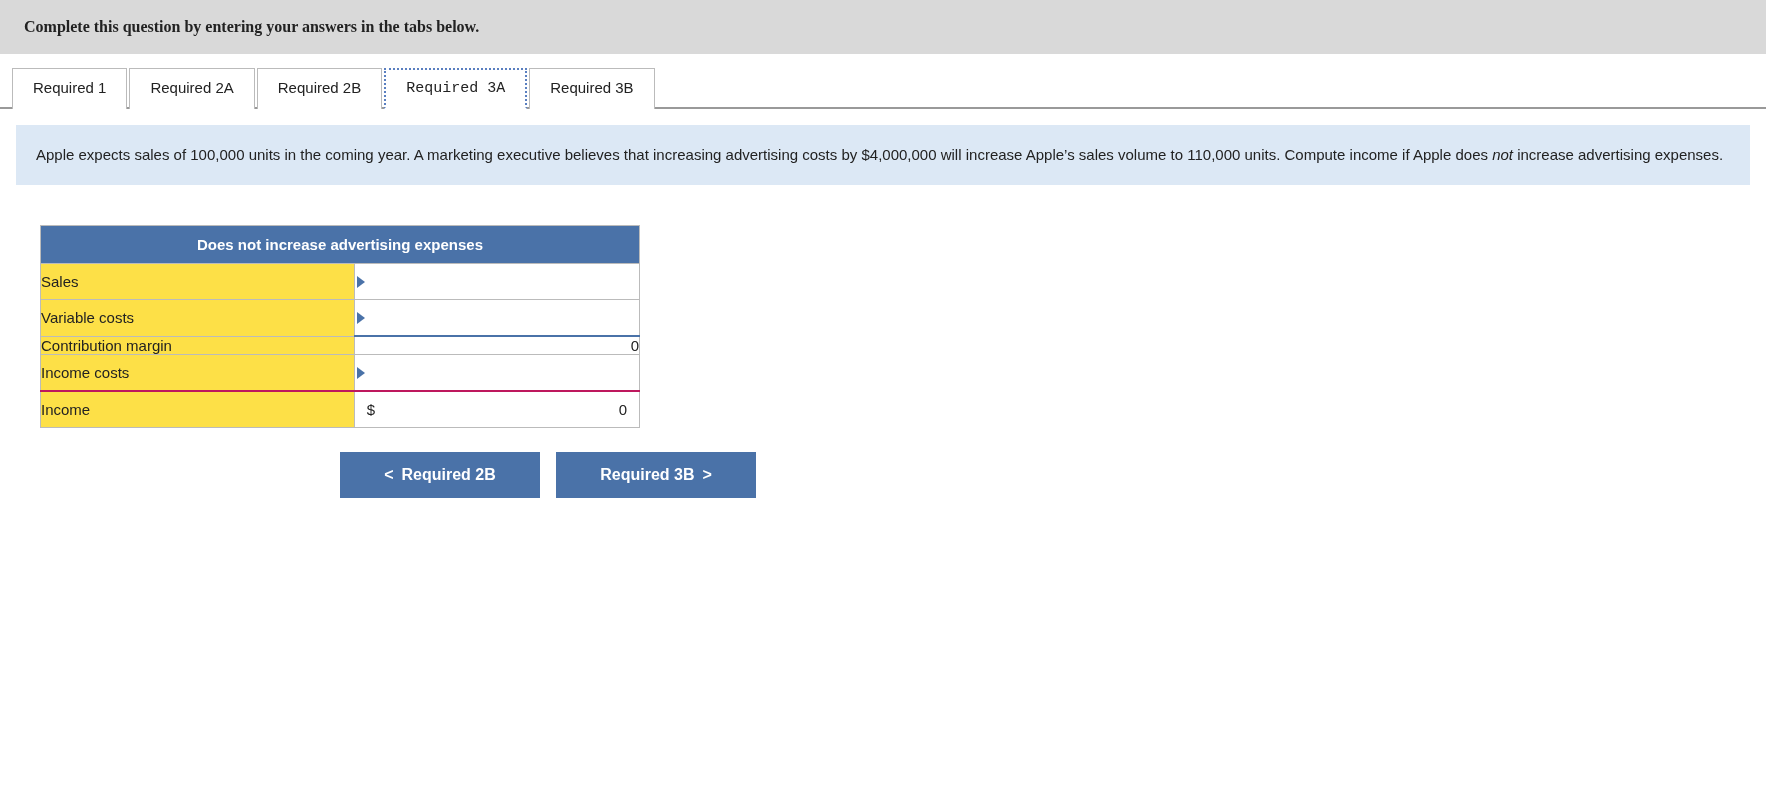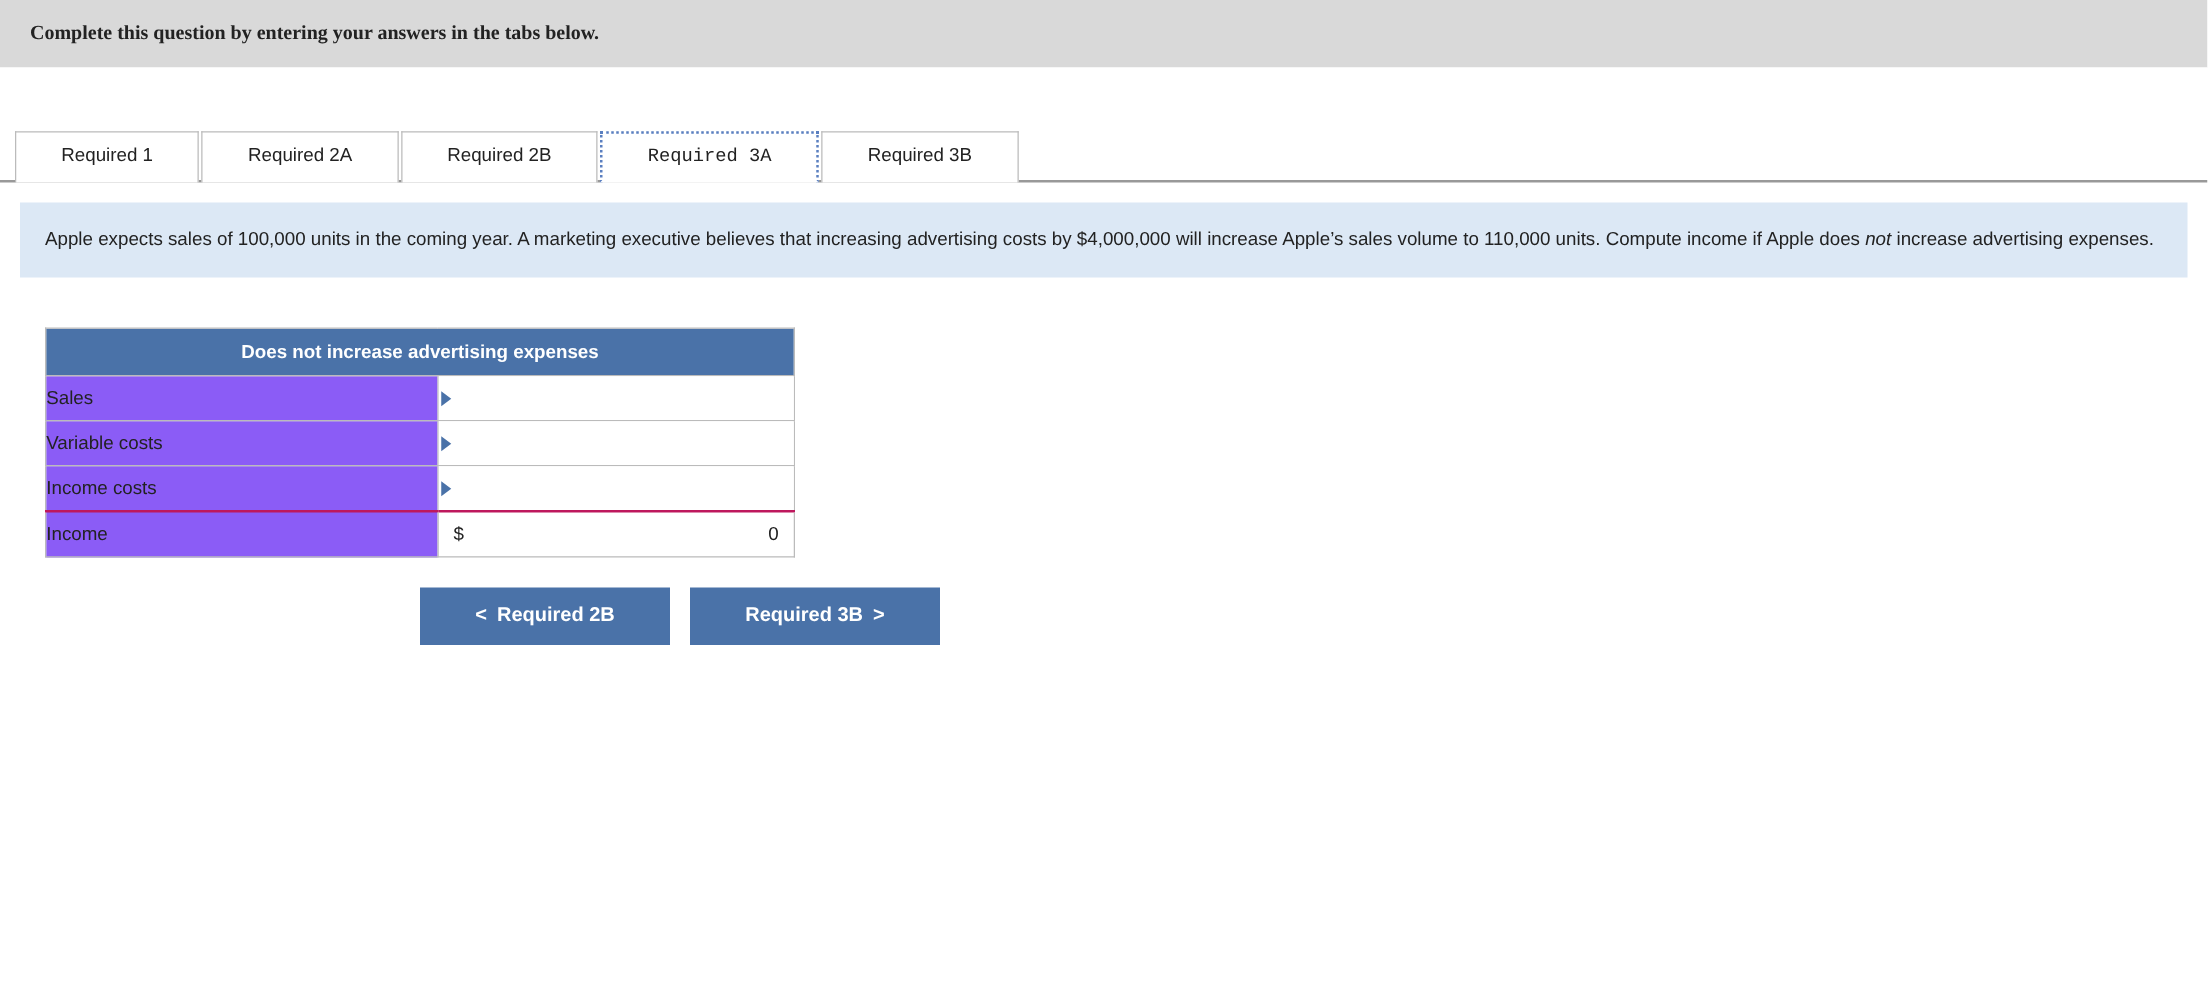--- a/index.html
+++ b/index.html
@@ -28,30 +28,29 @@
     .tabs-container {
       display: flex;
       flex-direction: row;
       border-bottom: 2px solid #999;
       padding: 12px 0 0 12px;
       gap: 0;
       background: #fff;
     }
 
     .tab {
-      padding: 10px 36px;
+      padding: 10px 20px;
       border: 1px solid #bbb;
       background: #fff;
       cursor: pointer;
       font-size: 15px;
       margin-right: 2px;
       border-bottom: none;
       position: relative;
       bottom: -2px;
-      margin-top: 37px;
     }
 
     .tab.active {
       border: 2px dotted #5a7fc0;
       border-bottom: 2px solid #fff;
       z-index: 2;
       font-weight: normal;
       font-family: Liberation Mono, monospace;
     }
 
@@ -61,21 +60,22 @@
       font-size: 15px;
       line-height: 1.6;
       margin: 16px;
     }
 
     .description-box em {
       font-style: italic;
     }
 
     .main-content {
-      padding: 24px 36px;
+      padding: 24px 24px;
+      margin-left: 16px;
     }
 
     .data-table {
       border-collapse: collapse;
       width: 600px;
     }
 
     .table-header {
       background: #4a72a8;
       color: #fff;
@@ -85,21 +85,21 @@
     }
 
     .data-table td {
       border: 1px solid #bbb;
       padding: 0;
     }
 
     .row-label {
       padding: 9px 12px;
       font-size: 15px;
-      background: #8b5cf6;
+      background: #fde047;
       width: 220px;
     }
 
     .row-value {
       width: 200px;
       position: relative;
     }
 
     .row-value input {
       width: 100%;
@@ -229,20 +229,28 @@
       <tr>
         <td class="row-label">
           <span>Variable costs</span>
         </td>
         <td class="row-value">
           <div class="arrow-indicator"></div>
           <input type="text" value="" style="">
         </td>
       </tr>
 
+      <tr>
+        <td class="row-label">
+          <span>Contribution margin</span>
+        </td>
+        <td class="row-value-static" style="border-top: 2px solid #4a72a8;">
+          <span>0</span>
+        </td>
+      </tr>
 
       <tr>
         <td class="row-label">
           <span>Income costs</span>
         </td>
         <td class="row-value">
           <div class="arrow-indicator"></div>
           <input type="text" value="" style="">
         </td>
       </tr>

